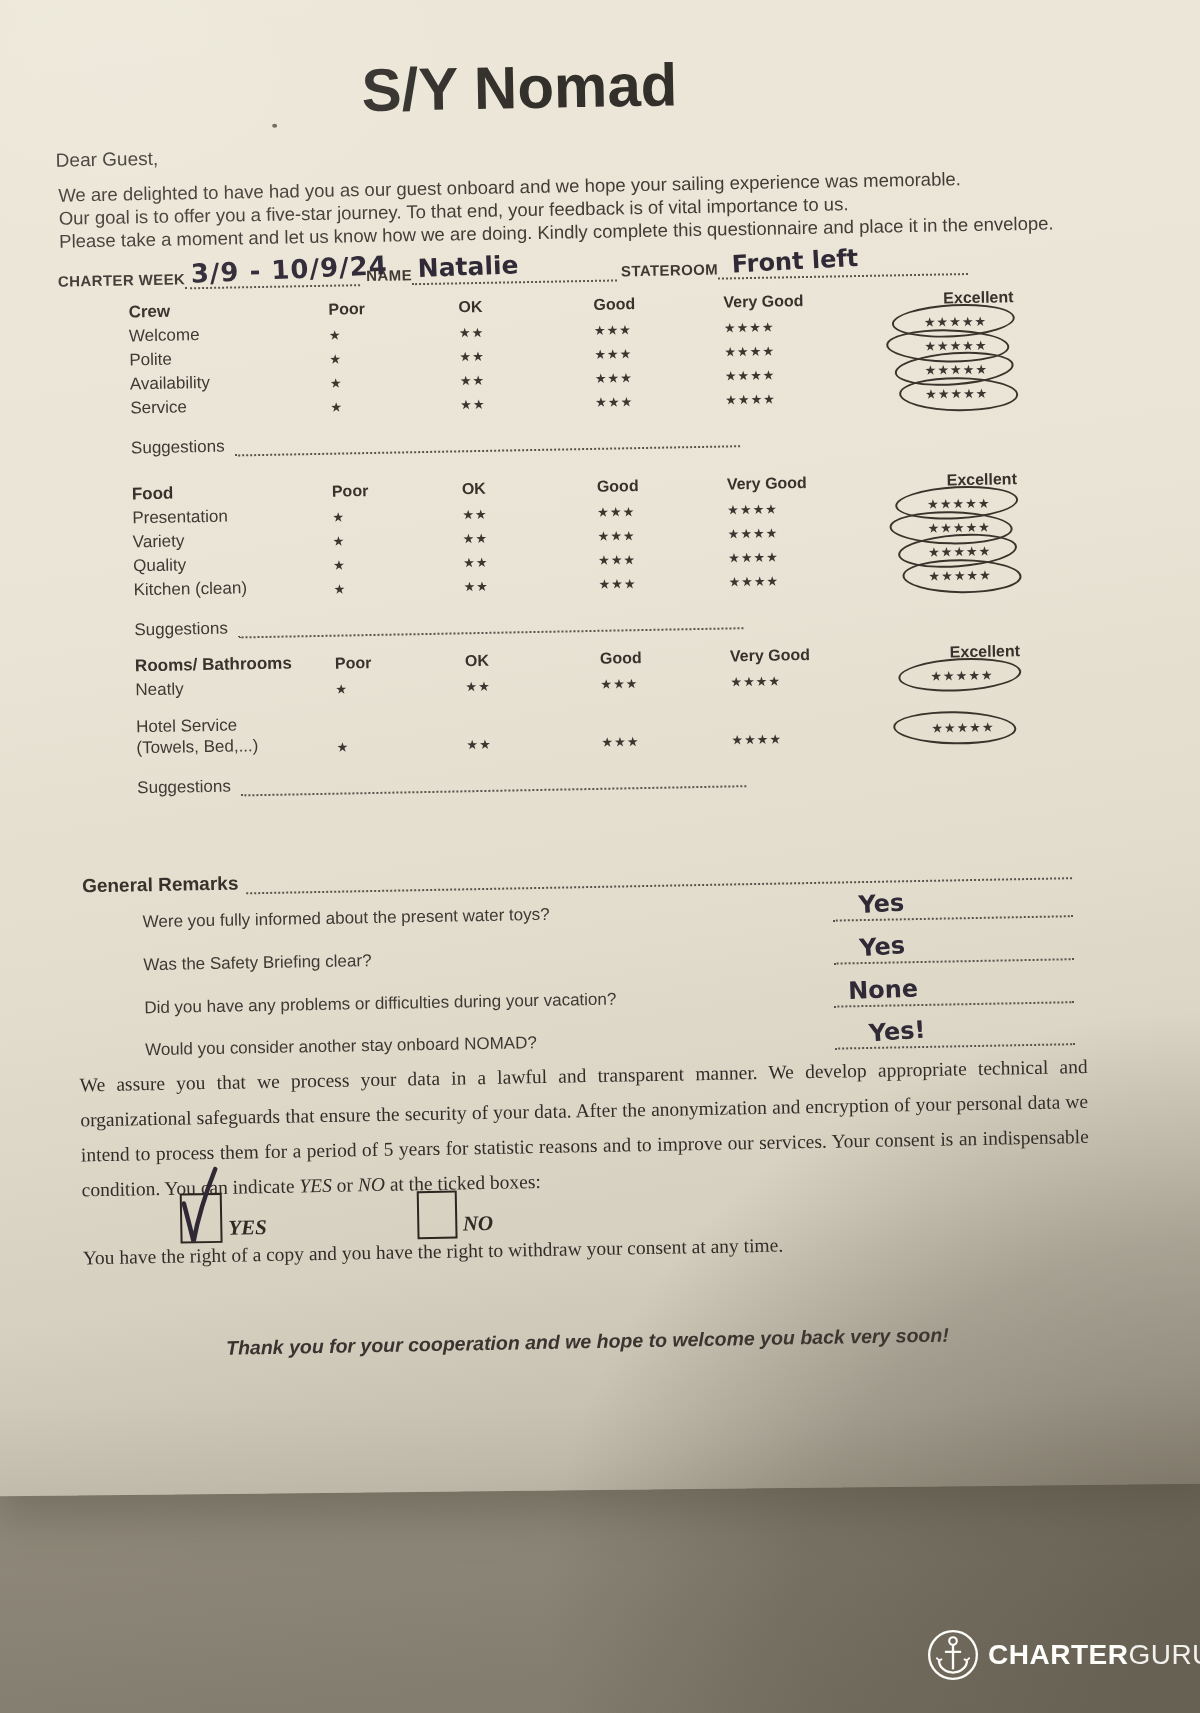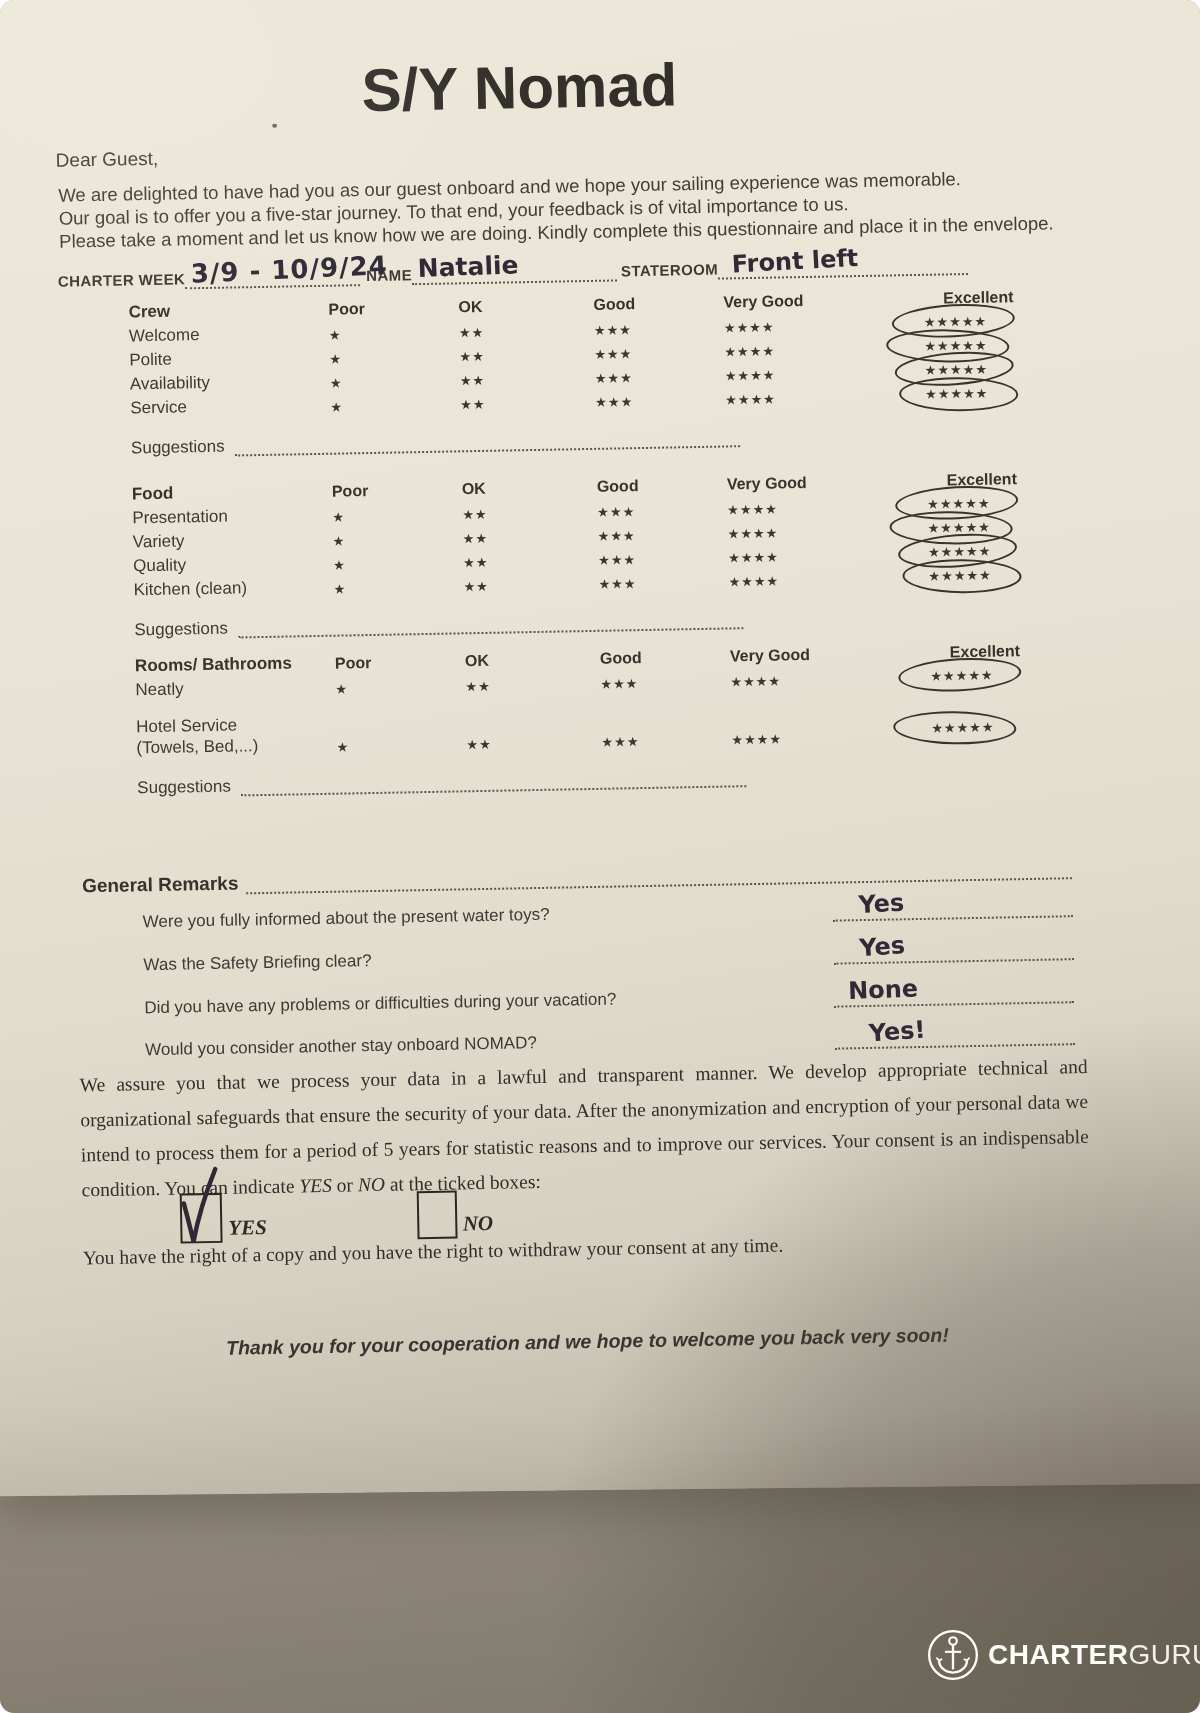--- a/index.html
+++ b/index.html
@@ -1,18 +1,18 @@
 <!DOCTYPE html>
 <html><head>
 <meta charset="utf-8">
 <style>
   html,body{margin:0;padding:0;}
   .photo{position:relative;width:1200px;height:1713px;overflow:hidden;
     background:linear-gradient(160deg,#aba495 0%,#a39c8d 45%,#958e80 72%,#8a8476 100%);
-    font-family:"Liberation Sans",sans-serif;border-radius:14px;}
+    font-family:"Liberation Sans",sans-serif;}
   .paper{position:absolute;left:-16px;top:-12px;width:1232px;height:1502px;
     background:linear-gradient(172deg,#ece7d8 0%,#e9e4d5 38%,#e1dccc 62%,#d5d0c0 80%,#c3bdae 93%,#ada696 100%);
     transform:rotate(-0.6deg);box-shadow:0 20px 48px rgba(60,54,44,.35);}
   .overlay{position:absolute;inset:0;pointer-events:none;background:
     radial-gradient(980px 880px at 101% 94%, rgba(72,65,53,.50), rgba(72,65,53,.28) 42%, rgba(72,65,53,0) 68%),
     linear-gradient(to bottom, rgba(0,0,0,0) 82%, rgba(74,68,56,.18) 100%),
     radial-gradient(700px 500px at 10% 4%, rgba(255,255,255,.10), rgba(255,255,255,0) 60%);}
   .content{position:absolute;left:0;top:0;width:1200px;height:1480px;color:#3c3731;
     transform:rotate(-1.05deg);transform-origin:40px 120px;}
   .abs{position:absolute;}

